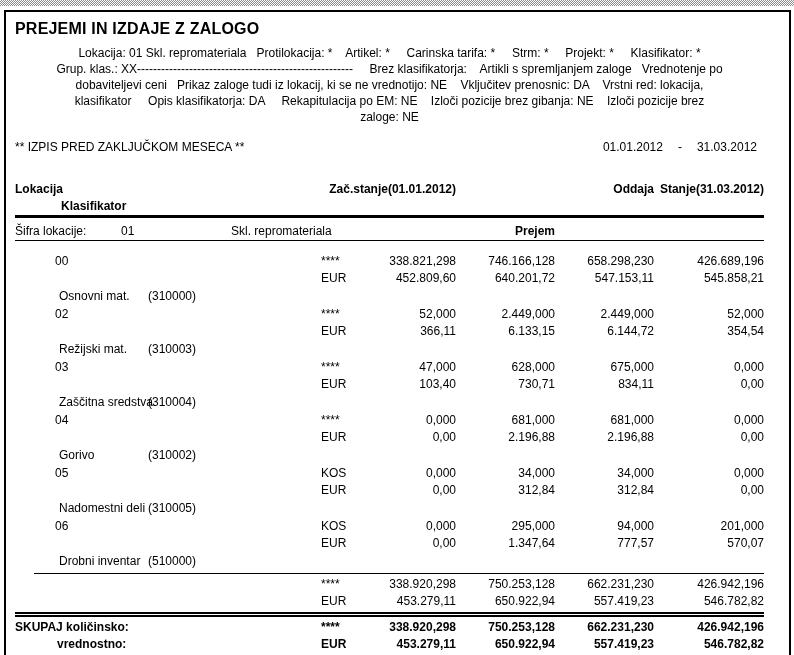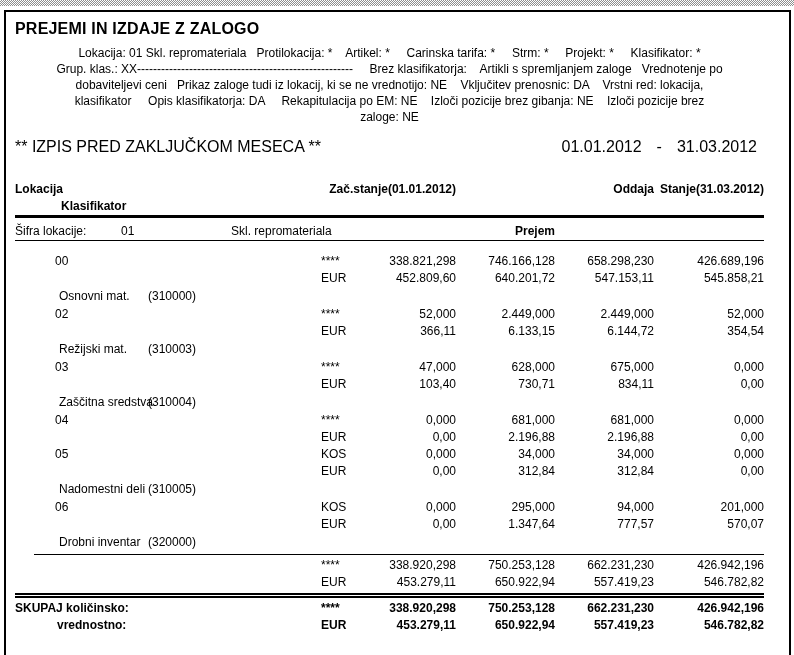--- a/index.html
+++ b/index.html
@@ -8,21 +8,21 @@
   .dither-strip { position:absolute; left:0; top:0; width:794px; height:6px;
     background: conic-gradient(#8f8f8f 25%, #ffffff 0 50%, #8f8f8f 0 75%, #ffffff 0);
     background-size:2px 2px; }
   .page { position:absolute; left:4px; top:10px; width:787px; height:700px;
           border:2px solid #000; background:#fff; padding:8px 0 0 9px; }
   .content { width:749px; position:relative; }
   .title { font-size:16px; font-weight:bold; line-height:18px; letter-spacing:0.2px; }
   .info { margin-top:7px; font-size:12px;text-align:center; }
   .info div { line-height:16px; white-space:pre; }
   .status-row { margin-top:14px; display:flex; justify-content:space-between;
-                font-size:16px; line-height:16px; width:749px; }
+                font-size:12px; line-height:16px; width:749px; }
   .period { display:flex; gap:15px; margin-right:7px; }
   
   .thead { margin-top:26px; font-weight:bold; font-size:12px; }
   .thead-l1 { position:relative; height:17px; line-height:17px; }
   .h-abs { position:absolute; white-space:nowrap; top:0; }
   .h-zac    { right:308px; } .h-prejem { right:209px;margin-top:42px; }
   .h-oddaja { right:110px; } .h-stanje { right:0; }
   .thead-l2 { height:17px; line-height:17px; padding-left:46px; }
   .hrule { width:100%; background:#000; }
   .hrule.thick { height:3px; }
@@ -176,20 +176,28 @@
           <span class="c num">0,000</span>
         </div>
         <div class="trow data">
           <span class="c label"><span class="code"></span></span>
           <span class="c unit">EUR</span>
           <span class="c num">0,00</span>
           <span class="c num">2.196,88</span>
           <span class="c num">2.196,88</span>
           <span class="c num">0,00</span>
         </div>
+        <div class="trow category">
+          <span class="c label"><span class="cat-name">Gorivo</span><span class="cat-code">(310002)</span></span>
+          <span class="c unit"></span>
+          <span class="c num"></span>
+          <span class="c num"></span>
+          <span class="c num"></span>
+          <span class="c num"></span>
+        </div>
         <div class="trow data">
           <span class="c label"><span class="code">05</span></span>
           <span class="c unit">KOS</span>
           <span class="c num">0,000</span>
           <span class="c num">34,000</span>
           <span class="c num">34,000</span>
           <span class="c num">0,000</span>
         </div>
         <div class="trow data">
           <span class="c label"><span class="code"></span></span>
@@ -217,21 +225,21 @@
         </div>
         <div class="trow data">
           <span class="c label"><span class="code"></span></span>
           <span class="c unit">EUR</span>
           <span class="c num">0,00</span>
           <span class="c num">1.347,64</span>
           <span class="c num">777,57</span>
           <span class="c num">570,07</span>
         </div>
         <div class="trow category">
-          <span class="c label"><span class="cat-name">Drobni inventar</span><span class="cat-code">(320000)</span></span>
+          <span class="c label"><span class="cat-name">Drobni inventar</span><span class="cat-code">(510000)</span></span>
           <span class="c unit"></span>
           <span class="c num"></span>
           <span class="c num"></span>
           <span class="c num"></span>
           <span class="c num"></span>
         </div>
         <div class="hrule thin sub"></div>
         <div class="trow data">
           <span class="c label"><span class="code"></span></span>
           <span class="c unit">****</span>

